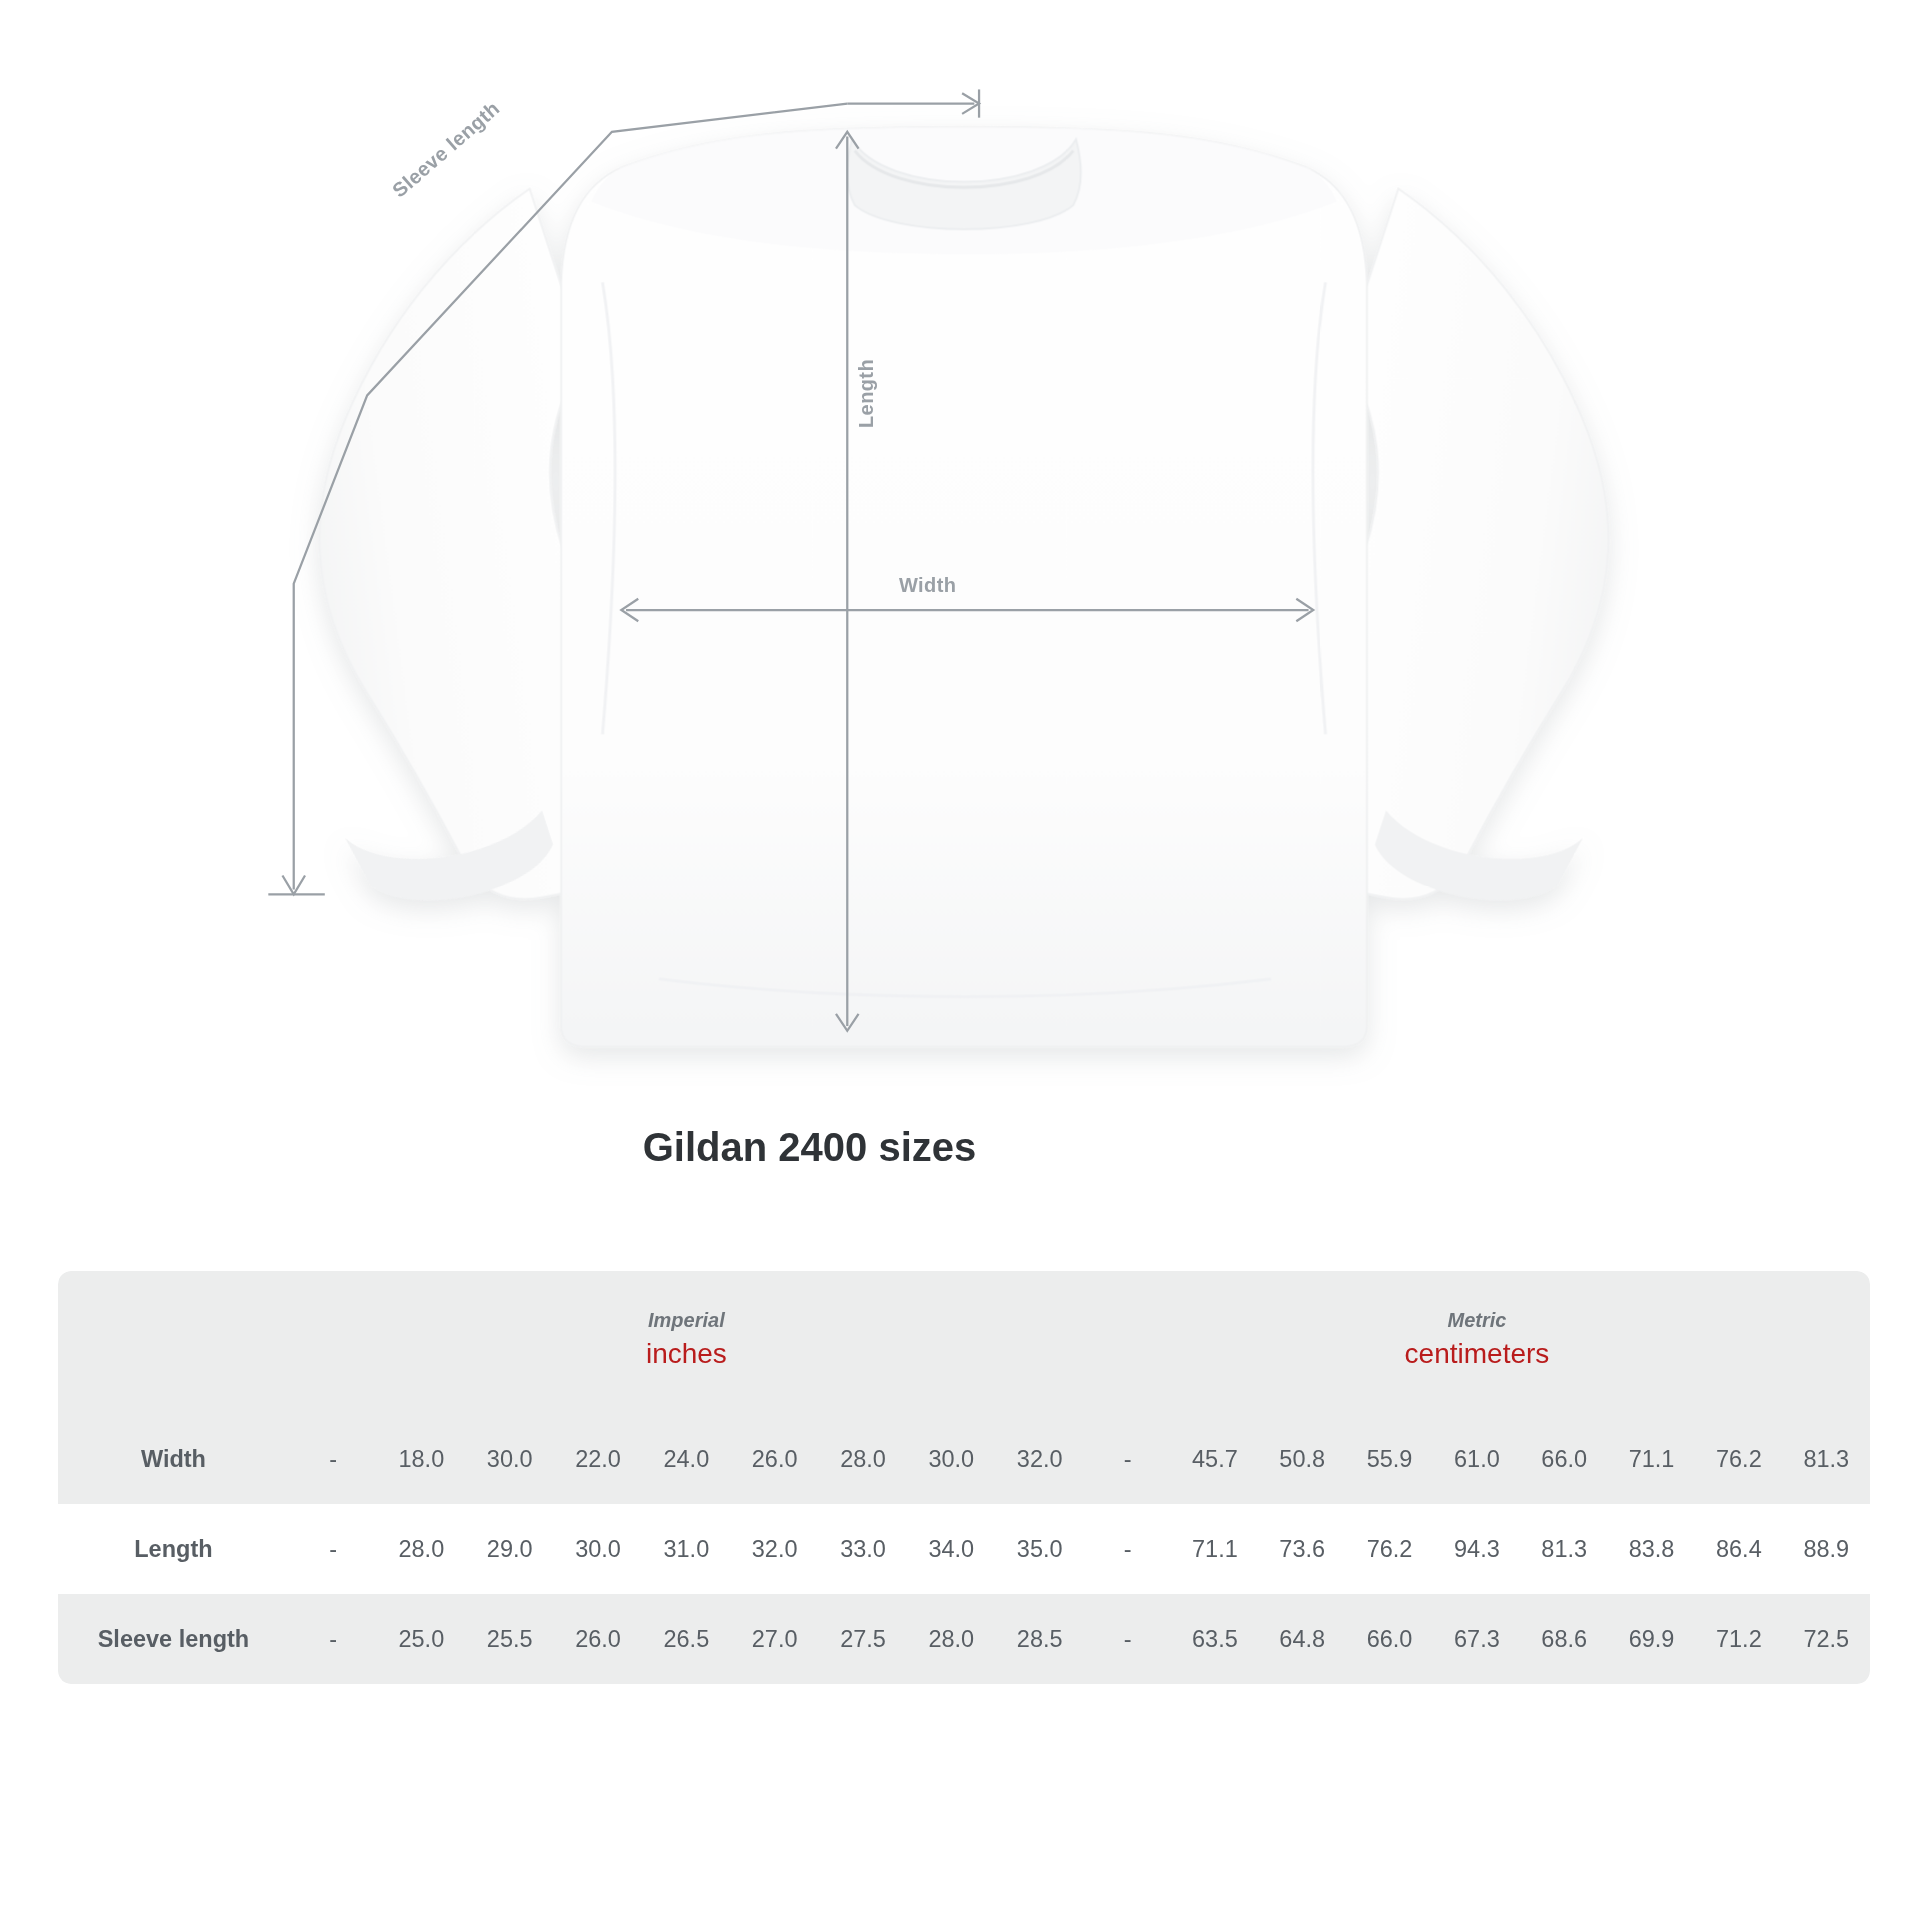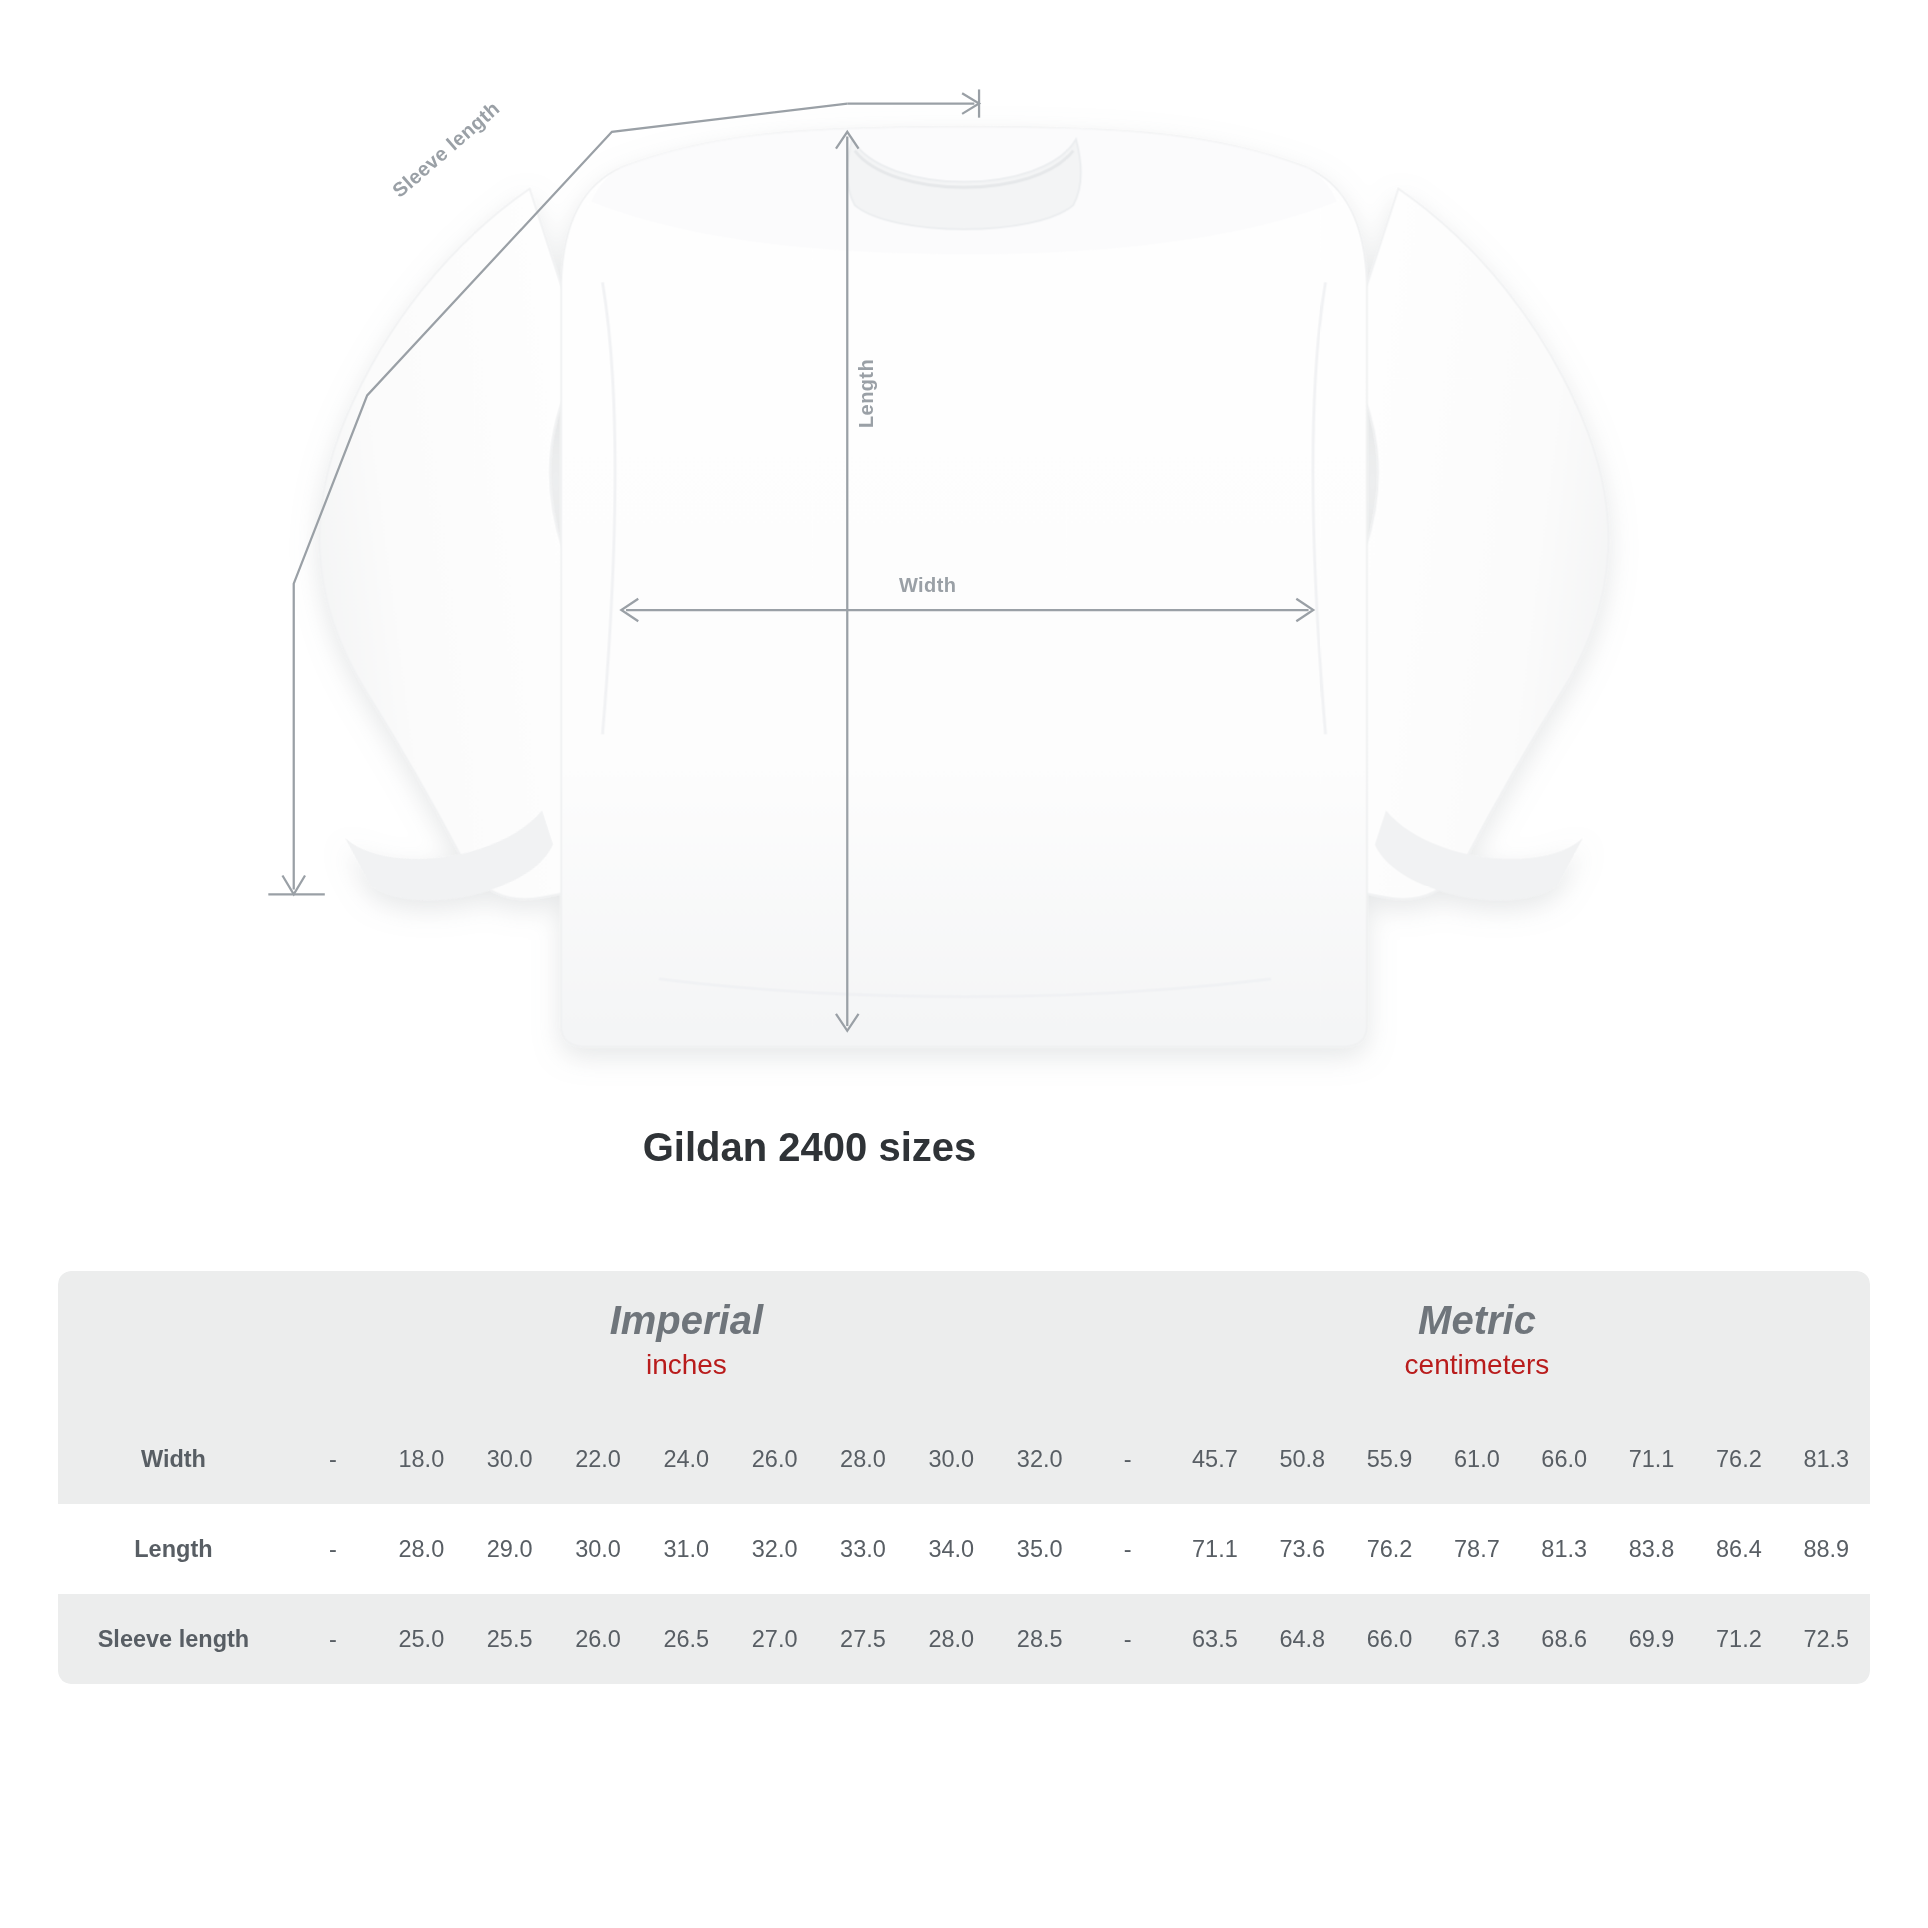--- a/index.html
+++ b/index.html
@@ -106,21 +106,21 @@
     font-size: 23.5px;
     color: #585e64;
     padding: 0;
   }
   
   .unit-row td {
     background: #eceded;
     height: 143px;
   }
   .unit-name {
-    font-size: 40px;
+    font-size: 20px;
     font-weight: bold;
     font-style: italic;
     color: #6f757b;
     line-height: 1.15;
   }
   .unit-sub {
     font-size: 28px;
     color: #b91c1c;
     line-height: 1.6;
   }
@@ -309,21 +309,21 @@
           <td>30.0</td>
           <td>31.0</td>
           <td>32.0</td>
           <td>33.0</td>
           <td>34.0</td>
           <td>35.0</td>
           <td>-</td>
           <td>71.1</td>
           <td>73.6</td>
           <td>76.2</td>
-          <td>78.7</td>
+          <td>94.3</td>
           <td>81.3</td>
           <td>83.8</td>
           <td>86.4</td>
           <td>88.9</td>
         </tr>
 
         <tr class="data-row shade">
           <td class="rowhead corner-bl">Sleeve length</td>
           <td>-</td>
           <td>25.0</td>

